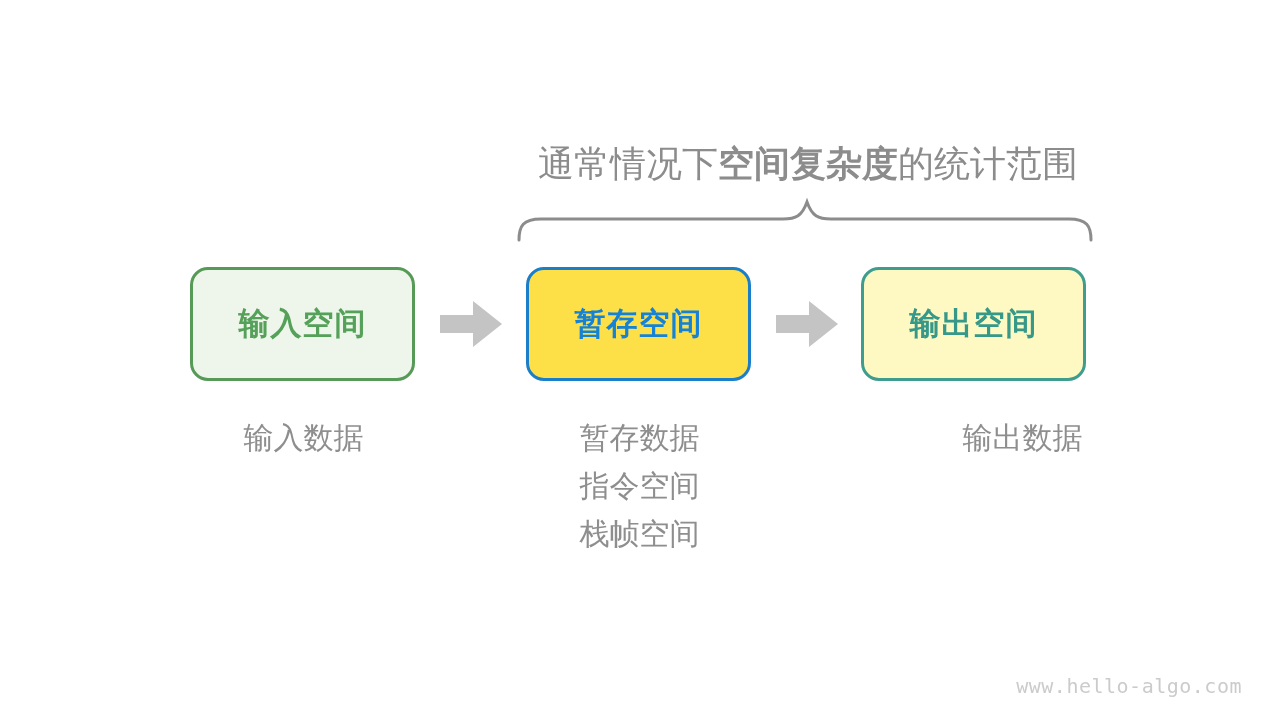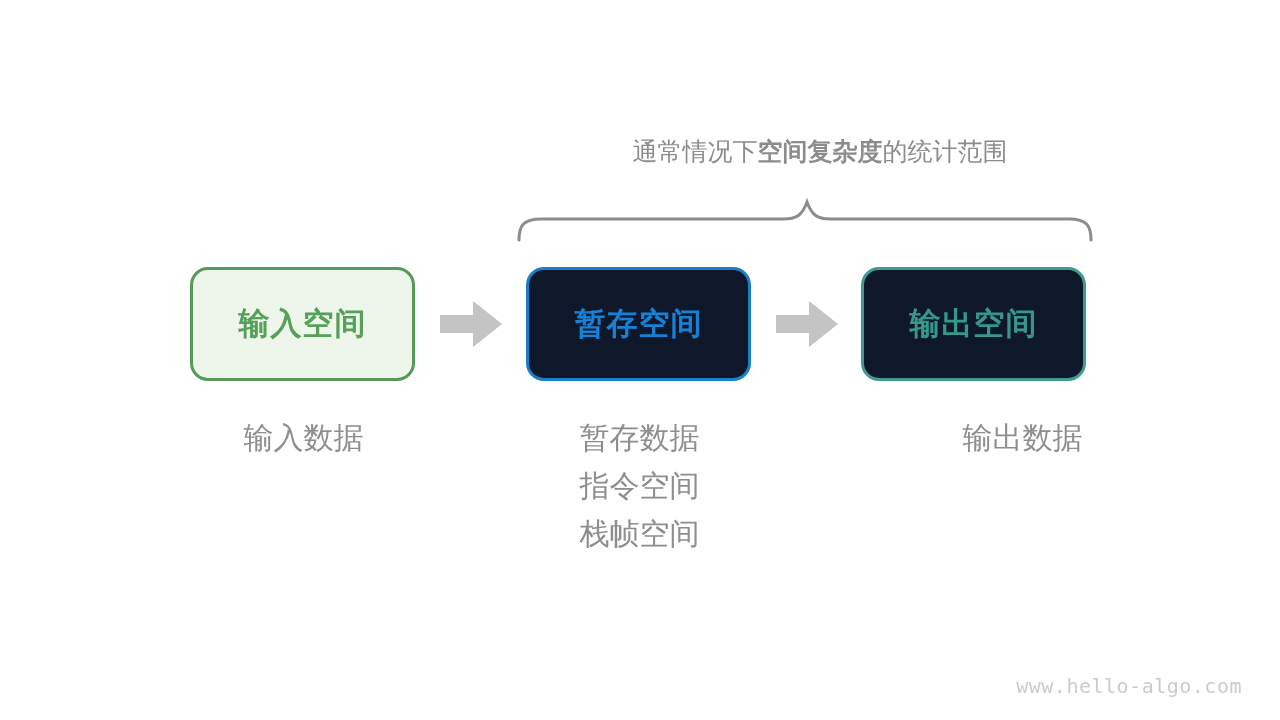--- a/index.html
+++ b/index.html
@@ -19,28 +19,27 @@
   }
   .canvas {
     position: relative;
     width: 1280px;
     height: 720px;
     background: var(--background);
   }
   .scope-title {
     position: absolute;
     left: 808px;
-    top: 134px;
+    top: 146px;
     transform: translateX(-50%);
     white-space: nowrap;
-    font-size: 25px;
+    font-size: 36px;
     line-height: 36px;
     color: var(--title-text);
     font-weight: 400;
-    margin-left: 12px;
   }
   .scope-title .em { font-weight: 700; }
   .brace-svg {
     position: absolute;
     left: 515px;
     top: 198px;
     width: 580px;
     height: 46px;
     color: var(--brace);
   }
@@ -108,24 +107,24 @@
     <span>通常情况下</span><span class="em">空间复杂度</span><span>的统计范围</span>
   </div>
 
   <svg class="brace-svg" viewBox="0 0 580 46" fill="none" xmlns="http://www.w3.org/2000/svg">
     <path d="M 4 42 C 4 28, 8 21, 26 21 L 268 21 C 281 21, 287 18, 292 4 C 297 18, 303 21, 316 21 L 554 21 C 572 21, 576 28, 576 42" stroke="currentColor" stroke-width="3" stroke-linecap="round" fill="none"></path>
   </svg>
 
   <div class="box box-1" style="border-color: rgb(87, 154, 87); background: rgb(238, 246, 236); color: rgb(85, 161, 89);">
     <span>输入空间</span>
   </div>
-  <div class="box box-2" style="border-color: rgb(27, 126, 201); background: #0f172a; color: rgb(22, 130, 214);">
+  <div class="box box-2" style="border-color: rgb(27, 126, 201); background: #fde047; color: rgb(22, 130, 214);">
     <span>暂存空间</span>
   </div>
-  <div class="box box-3" style="border-color: rgb(63, 157, 142); background: #0f172a; color: rgb(53, 152, 136); text-align: right;">
+  <div class="box box-3" style="border-color: rgb(63, 157, 142); background: #fef9c3; color: rgb(53, 152, 136); text-align: right;">
     <span>输出空间</span>
   </div>
 
   <svg class="arrow-svg arrow-1" viewBox="0 0 62 46" xmlns="http://www.w3.org/2000/svg">
     <polygon points="0,14 33,14 33,0 62,23 33,46 33,32 0,32" fill="currentColor"></polygon>
   </svg>
   <svg class="arrow-svg arrow-2" viewBox="0 0 62 46" xmlns="http://www.w3.org/2000/svg">
     <polygon points="0,14 33,14 33,0 62,23 33,46 33,32 0,32" fill="currentColor"></polygon>
   </svg>
 

